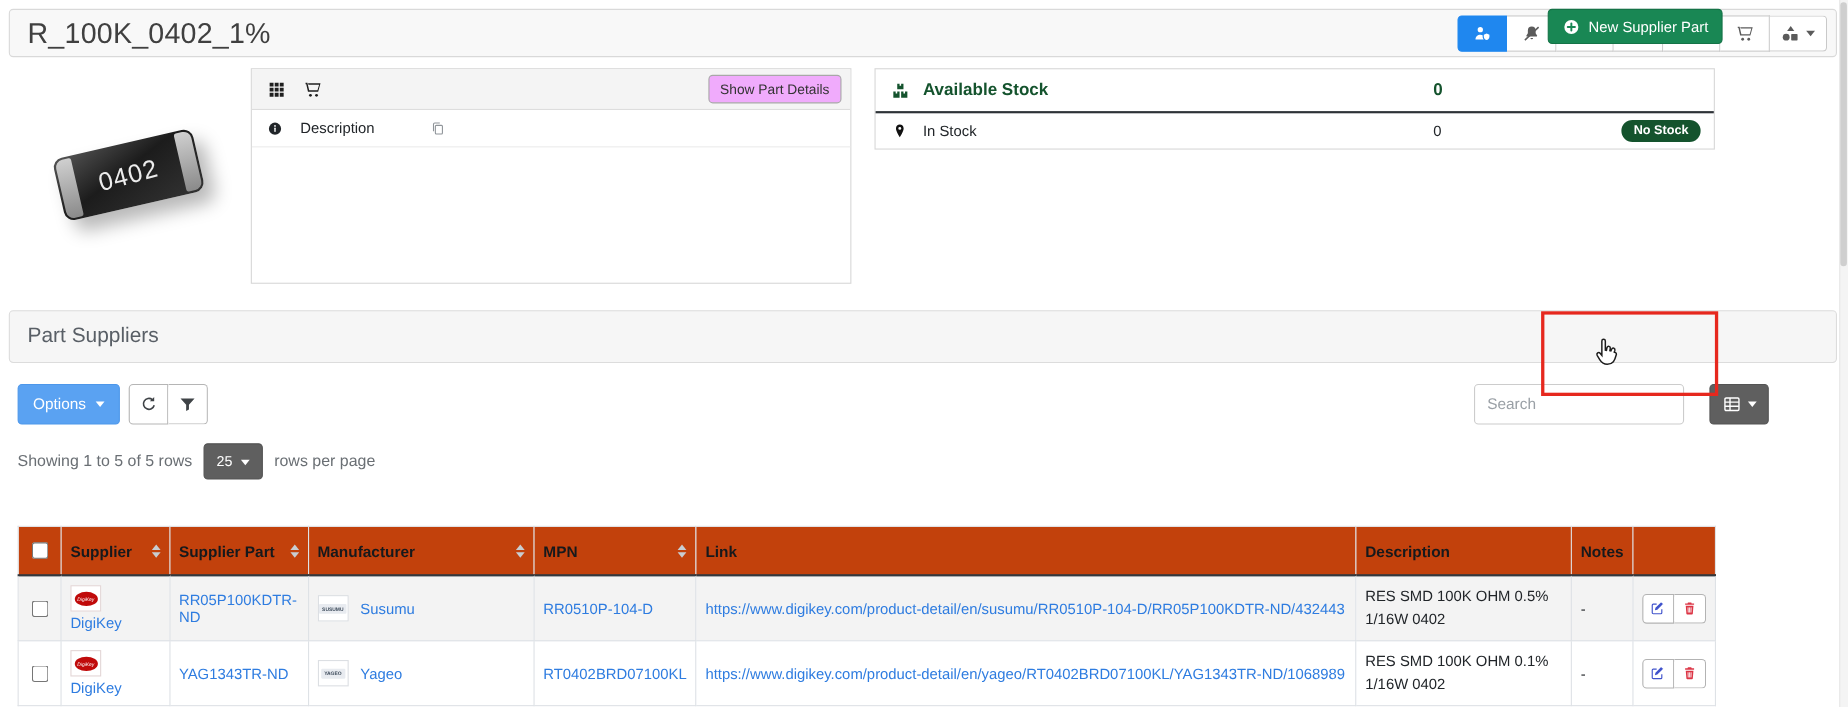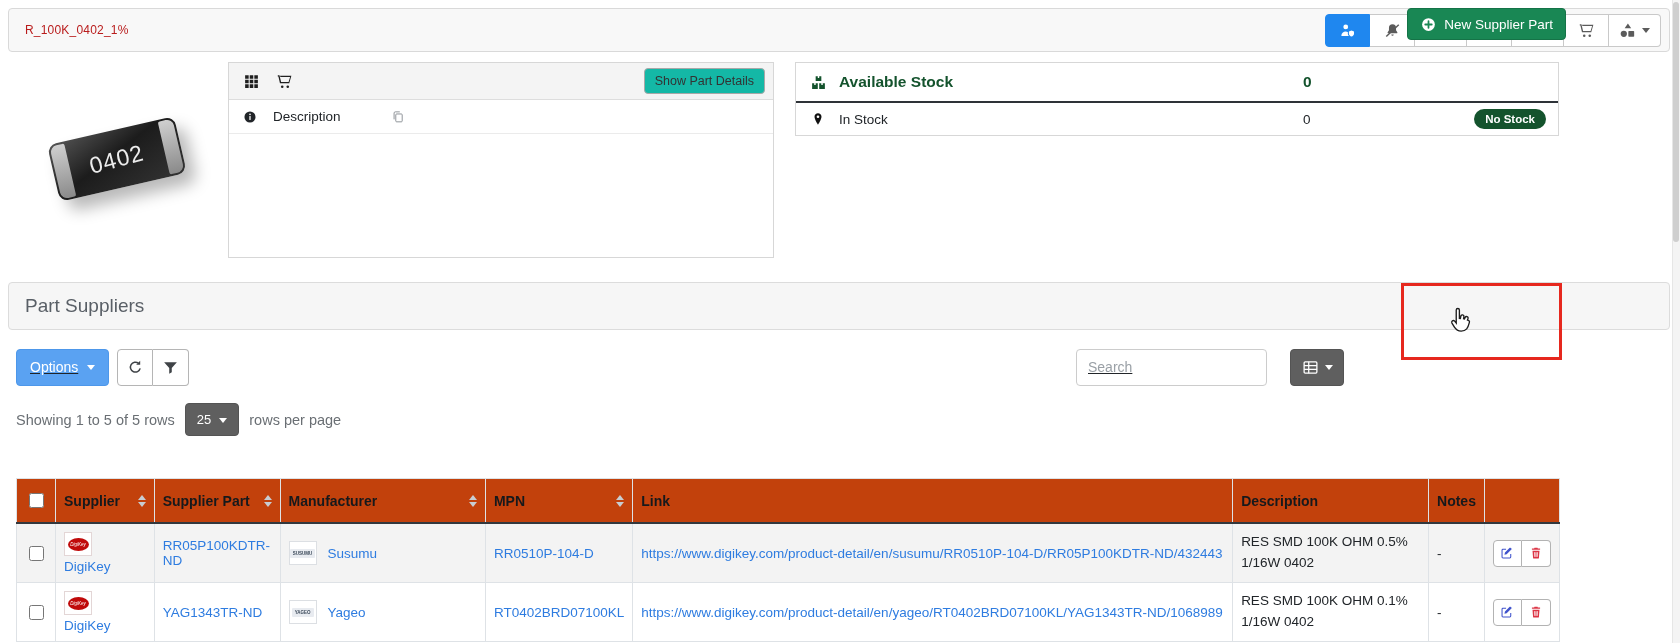--- a/index.html
+++ b/index.html
@@ -11,21 +11,21 @@
   }
   svg.ic { width:17px; height:17px; display:block; fill:currentColor; }
   svg.ic-sm { width:14px; height:14px; display:block; fill:currentColor; }
   .caret { display:inline-block; width:0; height:0; border:4px solid transparent;
            border-top:5px solid currentColor; margin-top:5px; }
 
   
   .top-card { position:absolute; left:8px; top:8px; width:1662px; height:44px;
     background:#f8f8f8; border:1px solid #d9d9d9; border-radius:4px;
     display:flex; align-items:center; padding:0 8px 0 16px; }
-  .top-title { font-size:12px; color:#b91c1c; letter-spacing:.2px; }
+  .top-title { font-size:26px; color:#404040; letter-spacing:.2px; }
   .top-toolbar { margin-left:auto; display:flex; }
   .tbtn { height:33px; min-width:45px; padding:0 10px; background:#fff;
     border:1px solid #c9c9c9; border-left-width:0; display:flex; align-items:center;
     justify-content:center; gap:6px; color:#5b5b5b; cursor:pointer; }
   .tbtn:first-child { border-left-width:1px; border-radius:4px 0 0 4px; }
   .tbtn:last-child { border-radius:0 4px 4px 0; }
   .tbtn.active { background:#1f87ef; border-color:#1f87ef; color:#fff; }
   .dollar { font-size:16px; font-weight:bold; }
 
   
@@ -39,21 +39,21 @@
     width:15px; background:linear-gradient(#cfcfcf,#8a8a8a); }
   .res-chip::before { left:2px; border-radius:7px 2px 2px 7px; }
   .res-chip::after { right:2px; border-radius:2px 7px 7px 2px; }
   .res-label { color:#ececec; font-size:23px; letter-spacing:1px; transform:rotate(-2deg); }
 
   
   .details-card { position:absolute; left:228px; top:62px; width:546px; height:196px;
     background:#fff; border:1px solid #d7d7d7; }
   .details-head { height:37px; background:#f4f4f4; border-bottom:1px solid #ddd;
     display:flex; align-items:center; gap:16px; padding:0 8px 0 14px; color:#1f1f1f; }
-  .show-details-btn { margin-left:auto; background:#14b8a6; border:1px solid #a8a8a8;
+  .show-details-btn { margin-left:auto; background:#f0abfc; border:1px solid #a8a8a8;
     border-radius:4px; font-size:12.5px; color:#333; padding:5px 10px; cursor:pointer;
     font-family:inherit; }
   .desc-row { display:flex; align-items:center; height:34px; border-bottom:1px solid #ebebeb;
     padding:0 14px; font-size:13.5px; color:#212529; }
   .desc-row .lbl { margin-left:16px; width:118px; }
   .desc-row .val { flex:1; }
   .desc-row .copy { color:#8f9499; cursor:pointer; }
 
   
   .stock-card { position:absolute; left:795px; top:62px; width:764px;
@@ -81,22 +81,22 @@
     background:#198754; border:1px solid #157347; border-radius:4px; color:#fff;
     font-size:13.5px; display:flex; align-items:center; gap:7px; padding:0 12px;
     cursor:pointer; font-family:inherit; }
 
   
   .annotation-rect { position:absolute; left:1401px; top:283px; width:161px; height:77px;
     border:3px solid #e6281e; z-index:20; pointer-events:none; }
   .cursor-hand { position:absolute; left:1446px; top:305px; width:27px; height:31px; z-index:21; }
 
   
-  .table-toolbar { position:absolute; left:16px; top:348px; width:1328px; height:38px;
-    display:flex; align-items:center;text-decoration:underline; }
+  .table-toolbar { position:absolute; left:16px; top:348px; width:1592px; height:38px;
+    display:flex; align-items:center; }
   .options-btn { background:#5aa2f2; border:1px solid #4d97ea; color:#fff; font-size:14px;
     border-radius:4px; height:37px; padding:0 13px; display:flex; align-items:center; gap:9px;
     cursor:pointer; font-family:inherit; }
   .icon-group { display:flex; margin-left:8px; }
   .gbtn { width:36px; height:37px; background:#fff; border:1px solid #b5b5b5;
     display:flex; align-items:center; justify-content:center; color:#3f4347; cursor:pointer; }
   .gbtn + .gbtn { border-left-width:0; }
   .gbtn:first-child { border-radius:4px 0 0 4px; }
   .gbtn:last-child { border-radius:0 4px 4px 0; }
   .toolbar-right { margin-left:auto; display:flex; align-items:center; gap:23px; }

